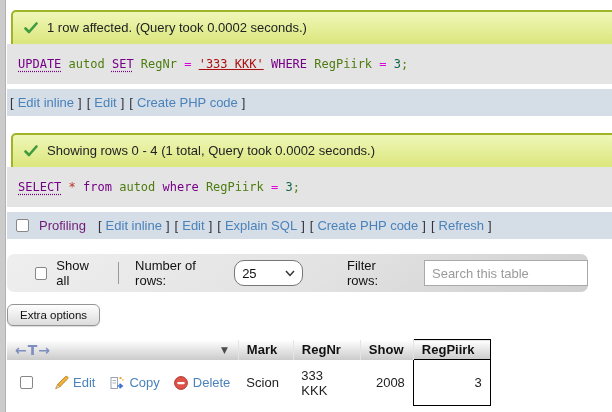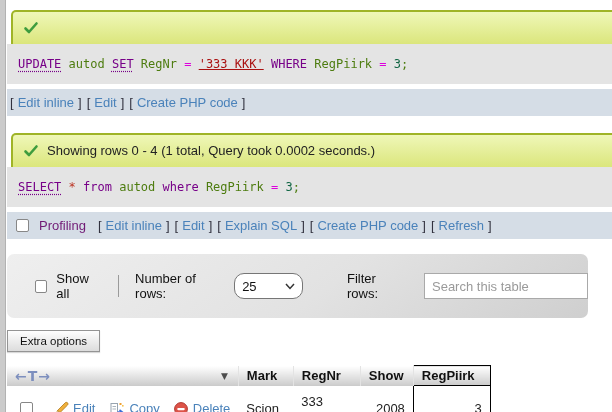--- a/index.html
+++ b/index.html
@@ -34,34 +34,34 @@
 
   
   .cbx{appearance:none;-webkit-appearance:none;width:13px;height:13px;border:1px solid #878787;
     border-radius:2px;background:#fff;margin:0;cursor:pointer;vertical-align:middle;}
   .profiling-row .cbx{margin:0 10px 0 6px;}
   .profiling-label{margin-right:12px;color:#701a75;}
 
   
   .controls-box{margin-top:15px;width:581px;border-radius:7px;
     background:linear-gradient(145deg,#efefef 0%,#e2e2e2 55%,#cfcfcf 100%);
-    display:flex;align-items:center;padding:17px 0;}
+    display:flex;align-items:center;padding:4px 0;}
   .showall{display:flex;align-items:center;gap:9px;margin-left:28px;cursor:pointer;color:#111;}
   .vdiv{width:1px;height:22px;background:#9a9a9a;margin:0 16px;}
   .ctl-label{color:#111;}
   .fake-select{margin-left:9px;width:56px;height:24px;background:#fff;border:1px solid #767676;
     border-radius:10px;display:flex;align-items:center;justify-content:space-between;
     padding:0 7px;cursor:pointer;color:#111;}
   .filter-label{margin-left:44px;}
   .filter-input{margin-left:17px;width:148px;height:24px;border:1px solid #a9a9a9;background:#fff;
     padding:0 7px;font-family:"Liberation Sans",sans-serif;font-size:13px;color:#0369a1;}
   .filter-input::placeholder{color:#9a9a9a;}
 
   .extra-btn{margin-top:12px;display:inline-block;padding:4px 12px;border:1px solid #949494;
-    border-radius:0;background:linear-gradient(#fefefe,#dcdcdc);
+    border-radius:6px;background:linear-gradient(#fefefe,#dcdcdc);
     font-family:"Liberation Sans",sans-serif;font-size:11.5px;color:#111;cursor:pointer;box-shadow:0 1px 1px rgba(0,0,0,.15);}
 
   
   table{margin-top:13px;border-collapse:collapse;}
   th{background:linear-gradient(#ffffff,#cbcbcb);font-weight:bold;text-align:left;
     padding:2px 8px;border-right:1px solid #e3e3e3;color:#111;cursor:pointer;}
   th.action-th{width:202px;cursor:default;}
   th.col-mark{width:38px;}
   th.col-regnr{width:50px;}
   th.col-aasta{width:36px;}
@@ -85,20 +85,21 @@
 
 <div class="left-strip"></div>
 <div class="content">
 
   
   <section class="result-group">
     <div class="success-banner">
       <svg class="icon16" viewBox="0 0 16 16">
         <path d="M2.5 8.5 L6 12 L13.5 3.5" stroke="#3e9c3e" stroke-width="2.6" fill="none" stroke-linecap="round" stroke-linejoin="round"></path>
       </svg>
+      <span>1 row affected. (Query took 0.0002 seconds.)</span>
     </div>
     <div class="sql-area">
       <code class="sql"><span class="tok-kwu">UPDATE</span><span class="tok-pl"> autod </span><span class="tok-kwu">SET</span><span class="tok-pl"> RegNr </span><span class="tok-op">=</span><span class="tok-pl"> </span><span class="tok-str">'333 KKK'</span><span class="tok-pl"> </span><span class="tok-kw">WHERE</span><span class="tok-pl"> RegPiirk </span><span class="tok-op">=</span><span class="tok-pl"> </span><span class="tok-num">3</span><span class="tok-pl">;</span></code>
     </div>
     <div class="links-row">
       <span class="link-item"><span class="br">[</span><a class="lnk">Edit inline</a><span class="br">]</span></span>
       <span class="link-item"><span class="br">[</span><a class="lnk">Edit</a><span class="br">]</span></span>
       <span class="link-item"><span class="br">[</span><a class="lnk">Create PHP code</a><span class="br">]</span></span>
     </div>
   </section>

